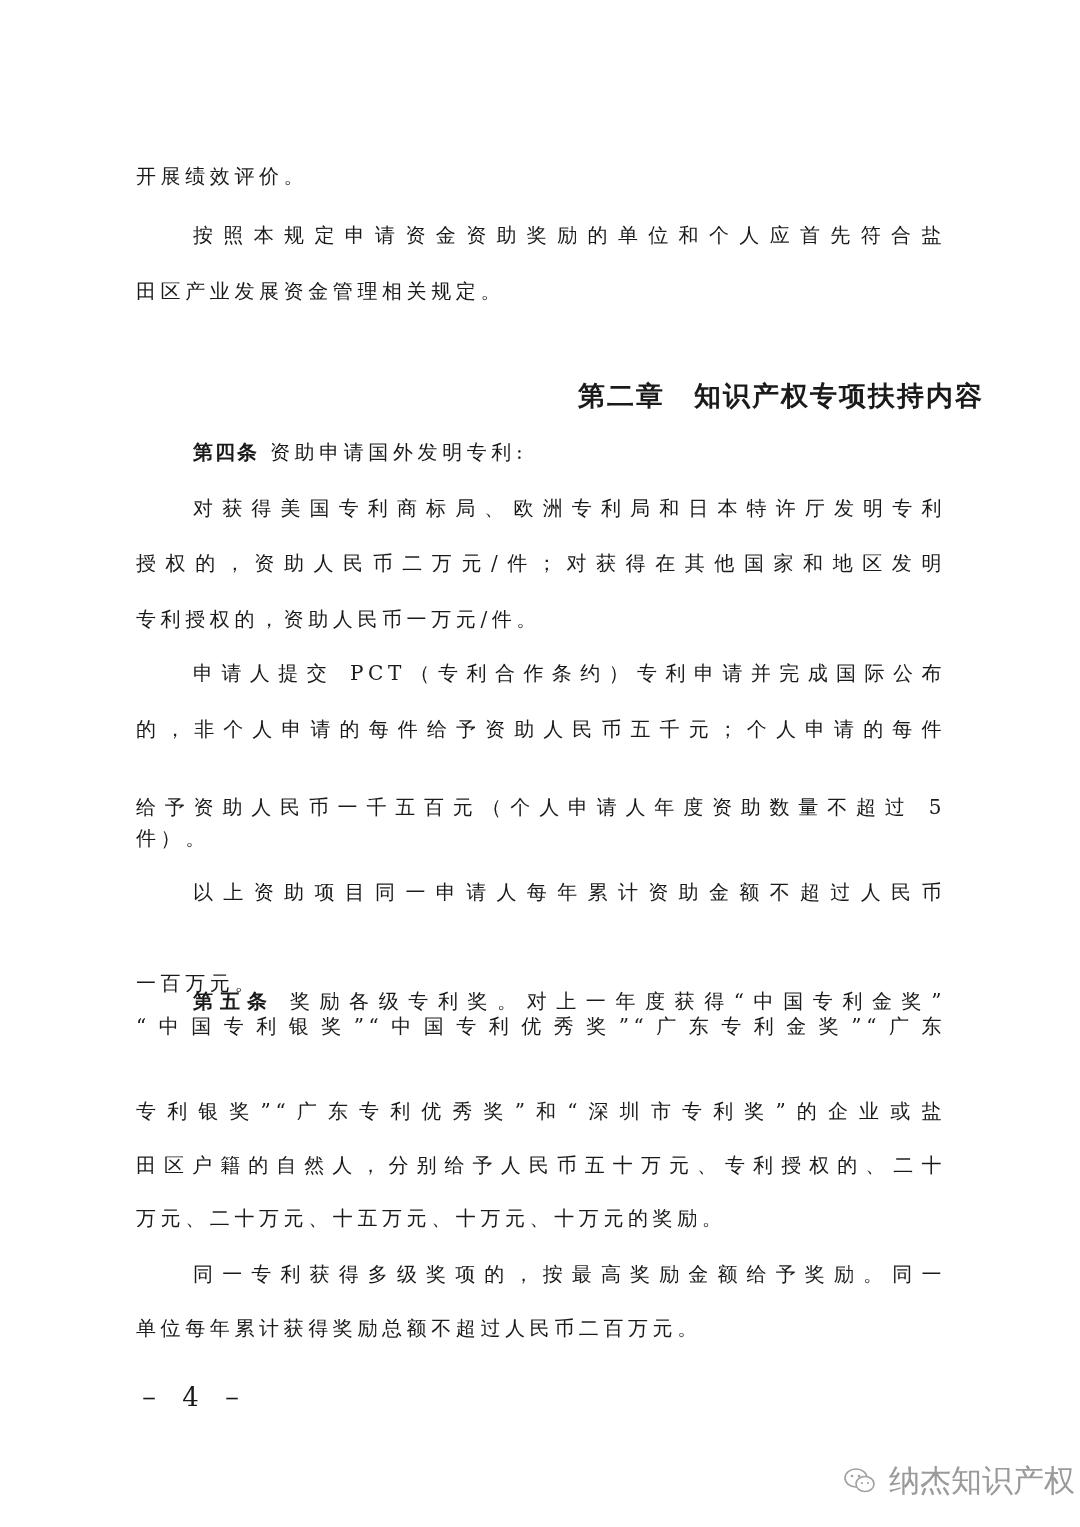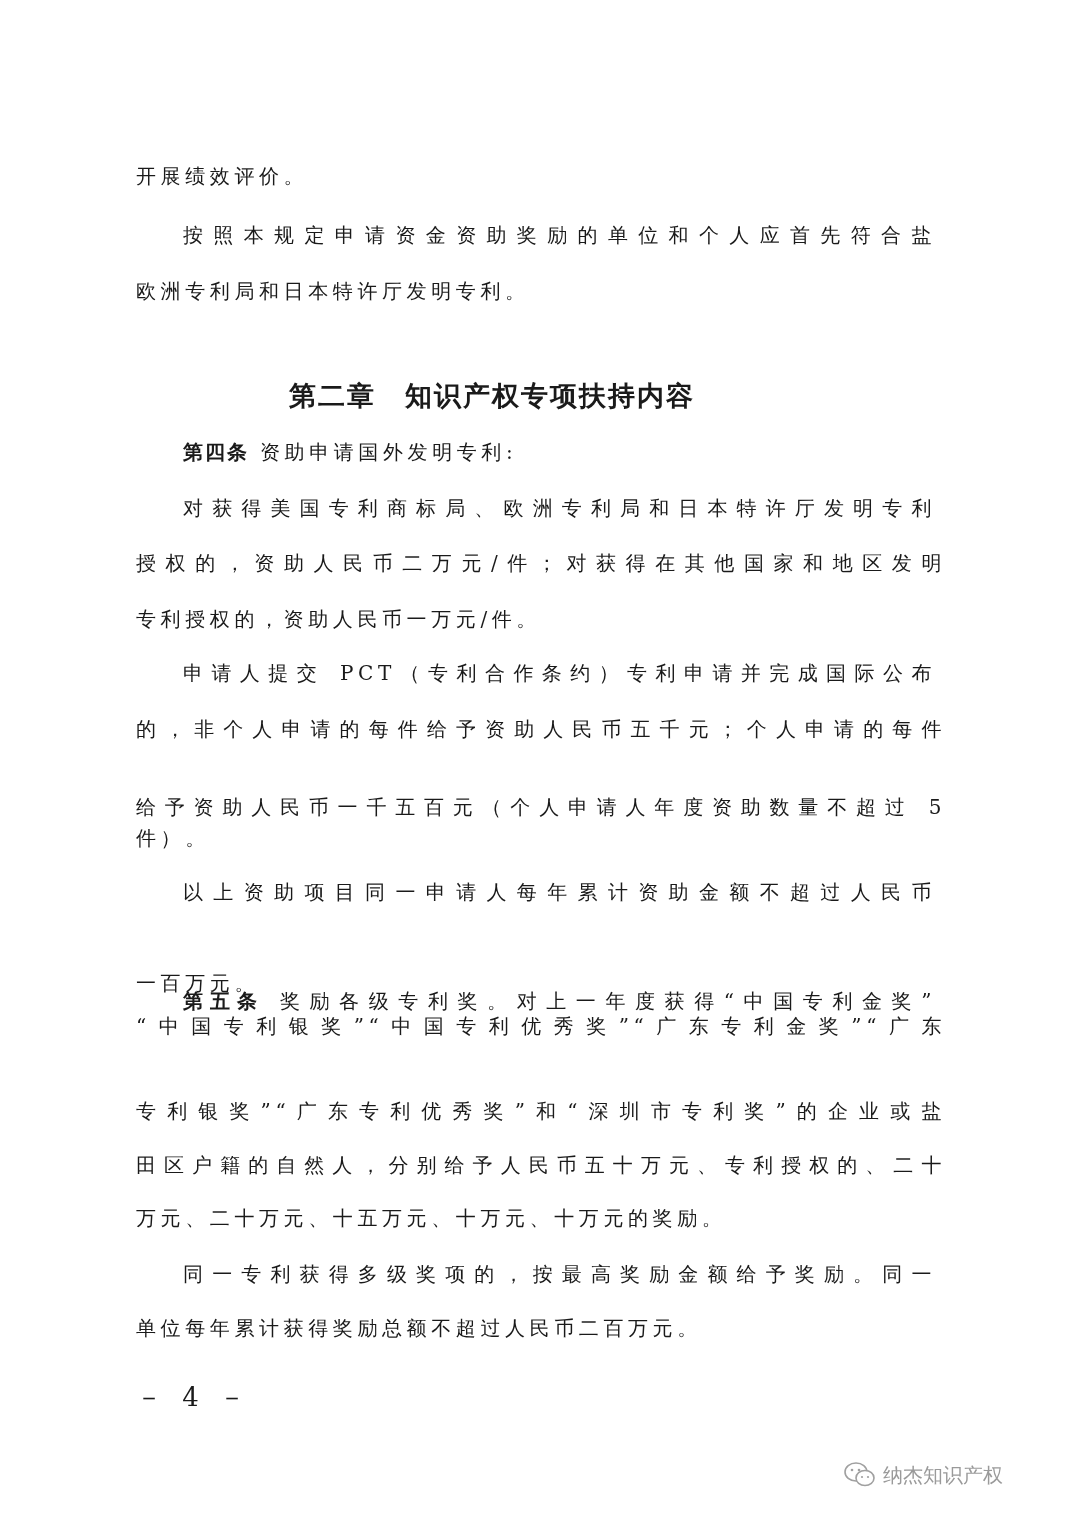--- a/index.html
+++ b/index.html
@@ -1,37 +1,37 @@
 <!DOCTYPE html>
 <html><head>
 <meta charset="utf-8">
 <style>
   html, body { margin: 0; padding: 0; background: #ffffff; }
   body { width: 1080px; height: 1527px; position: relative; overflow: hidden;
          font-family: "DejaVu Serif", "Liberation Serif", serif; color: #1a1a1a; }
   .line { position: absolute; left: 136px; width: 810px; font-size: 20px; line-height: 36px;
           letter-spacing: 4.6px; white-space: nowrap; }
-  .indent { left: 183px; width: 753px; }
+  .indent { left: 193px; width: 753px; }
   .just { text-align: justify; text-align-last: justify; }
-  .heading { position: absolute; left: 0; width: 984px; text-align: center; font-size: 27px;
+  .heading { position: absolute; left: 0; width: 984px; text-align: right; font-size: 27px;
              line-height: 36px; font-weight: bold; letter-spacing: 2px;
              font-family: "DejaVu Sans", "Liberation Sans", sans-serif; }
   .bold { font-weight: bold; font-family: "DejaVu Sans", "Liberation Sans", sans-serif; letter-spacing: 2px; }
   .pagenum { position: absolute; left: 136px; top: 1380px; font-size: 26px; letter-spacing: 6px; }
-  .watermark { position: absolute; left: 843px; top: 1460px; font-size: 20px; color: #9a9a9a;
-               font-family: "DejaVu Sans", "Liberation Sans", sans-serif; display: flex; align-items: center; gap: 6px; }
+  .watermark { position: absolute; left: 843px; top: 1460px; font-size: 31px; color: #9a9a9a;
+               font-family: "DejaVu Sans", "Liberation Sans", sans-serif; display: flex; align-items: center; gap: 12px; }
   .wm-icon { width: 34px; height: 30px; }
 </style>
 </head>
 <body>
 
 <div>
   <div class="line" style="top:158px">开展绩效评价。</div>
   <div class="line indent just" style="top:217px">按照本规定申请资金资助奖励的单位和个人应首先符合盐</div>
-  <div class="line" style="top:273px">欧洲专利局和日本特许厅发明专利。</div>
+  <div class="line" style="top:273px">田区产业发展资金管理相关规定。</div>
 
   <div class="heading" style="top:378px">第二章　知识产权专项扶持内容</div>
 
   <div class="line indent" style="top:434px">
     <span class="bold">第四条</span><span> 资助申请国外发明专利:</span>
   </div>
   <div class="line indent just" style="top:490px">对获得美国专利商标局、欧洲专利局和日本特许厅发明专利</div>
   <div class="line just" style="top:545px">授权的，资助人民币二万元/件；对获得在其他国家和地区发明</div>
   <div class="line" style="top:601px">专利授权的，资助人民币一万元/件。</div>
   <div class="line indent just" style="top:655px">申请人提交 PCT（专利合作条约）专利申请并完成国际公布</div>

